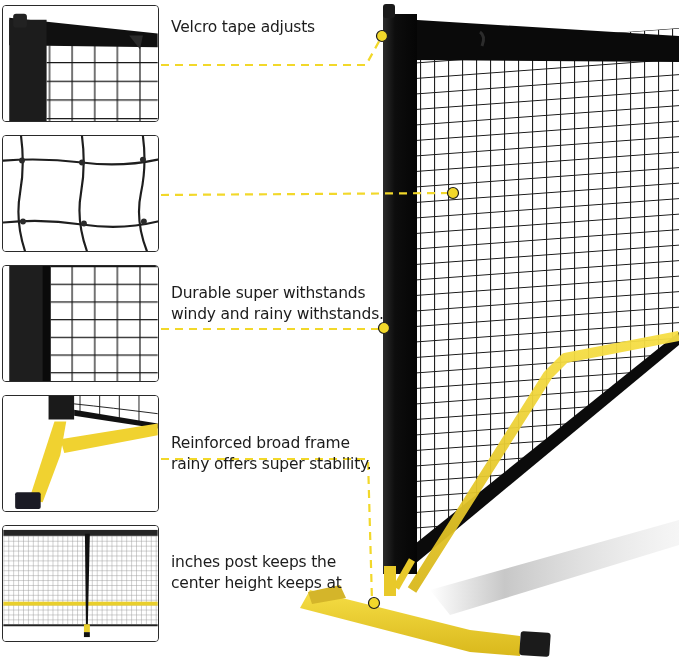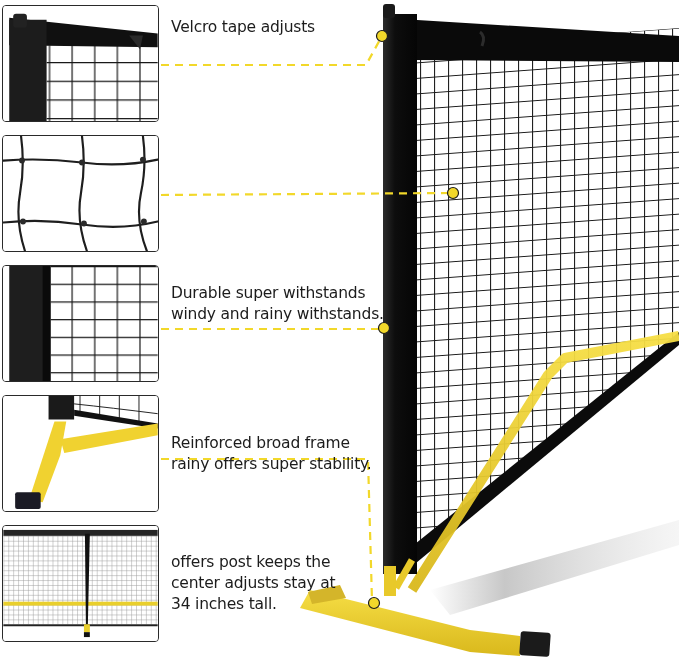--- a/index.html
+++ b/index.html
@@ -174,18 +174,17 @@
     <span>Durable super withstands</span>
     <span>windy and rainy withstands.</span>
   </div>
 
   <div class="caption" style="top:417px;margin-top:16px;">
     <span>Reinforced broad frame</span>
     <span>rainy offers super stability.</span>
   </div>
 
   <div class="caption" style="top:552px;">
-    <span>offers post keeps the</span>
-    <span>center adjusts stay at</span>
-    <span>34 inches tall.</span>
+    <span>inches post keeps the</span>
+    <span>center height keeps at</span>
   </div>
 
 </div>
 
 </body></html>

